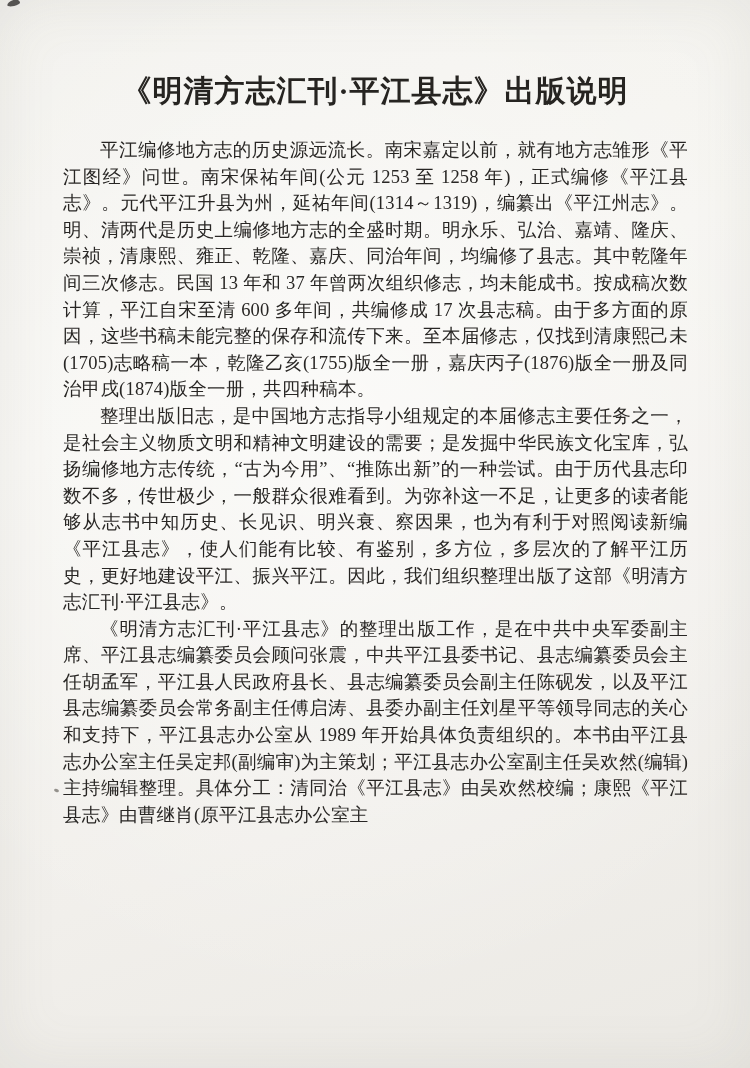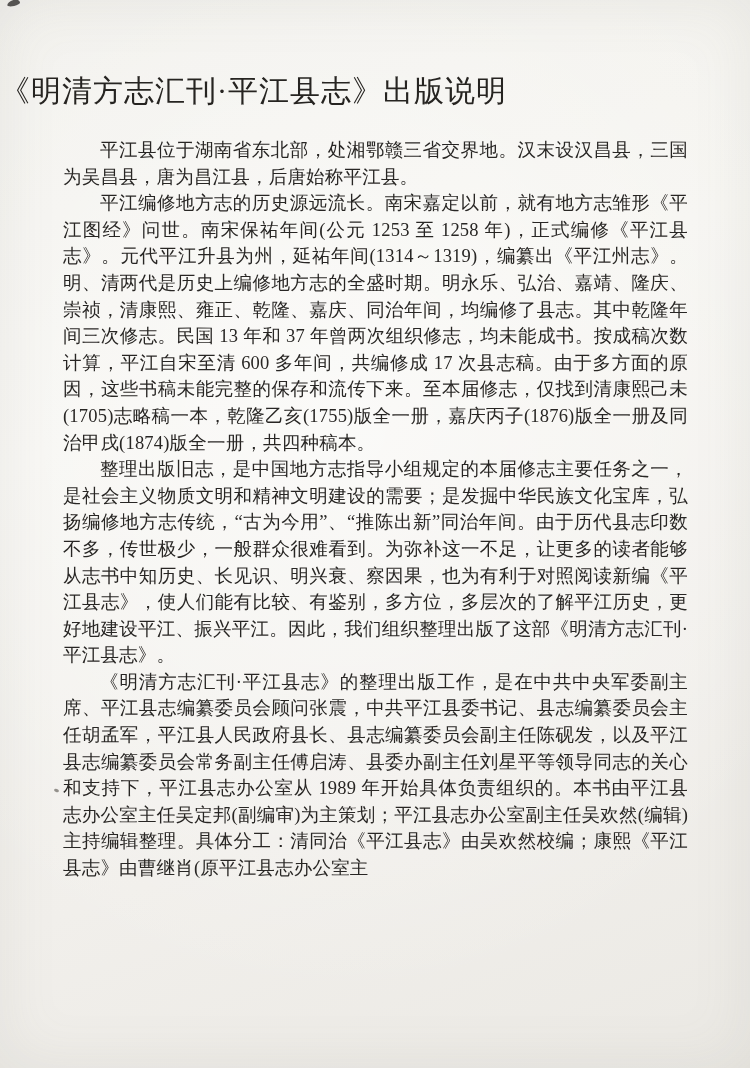--- a/index.html
+++ b/index.html
@@ -48,23 +48,24 @@
     border-radius: 50%;
     transform: rotate(20deg);
     opacity: 0.7;
   }
   h1.doc-title {
     position: absolute;
     top: 72px;
     left: 0;
     width: 750px;
     margin: 0;
+    text-align: center;
     font-size: 30px;
     line-height: 38px;
-    font-weight: 400;
+    font-weight: 700;
     letter-spacing: 1px;
     color: #262421;
   }
   .doc-body {
     position: absolute;
     top: 137px;
     left: 63px;
     width: 625px;
     font-size: 18.5px;
     line-height: 26.6px;
@@ -83,19 +84,18 @@
 <body>
 
 <div class="page">
 
   <div class="scan-speck-top"></div>
   <div class="scan-speck-left"></div>
 
   <h1 class="doc-title">《明清方志汇刊·平江县志》出版说明</h1>
 
   <div class="doc-body">
-    <p>平江县位于湖南省东北部，处湘鄂赣三省交界地。汉末设汉昌县，三国为吴昌县，唐为昌江县，后唐始称平江县。</p>
     <p>平江编修地方志的历史源远流长。南宋嘉定以前，就有地方志雏形《平江图经》问世。南宋保祐年间(公元 1253 至 1258 年)，正式编修《平江县志》。元代平江升县为州，延祐年间(1314～1319)，编纂出《平江州志》。明、清两代是历史上编修地方志的全盛时期。明永乐、弘治、嘉靖、隆庆、崇祯，清康熙、雍正、乾隆、嘉庆、同治年间，均编修了县志。其中乾隆年间三次修志。民国 13 年和 37 年曾两次组织修志，均未能成书。按成稿次数计算，平江自宋至清 600 多年间，共编修成 17 次县志稿。由于多方面的原因，这些书稿未能完整的保存和流传下来。至本届修志，仅找到清康熙己未(1705)志略稿一本，乾隆乙亥(1755)版全一册，嘉庆丙子(1876)版全一册及同治甲戌(1874)版全一册，共四种稿本。</p>
-    <p>整理出版旧志，是中国地方志指导小组规定的本届修志主要任务之一，是社会主义物质文明和精神文明建设的需要；是发掘中华民族文化宝库，弘扬编修地方志传统，“古为今用”、“推陈出新”同治年间。由于历代县志印数不多，传世极少，一般群众很难看到。为弥补这一不足，让更多的读者能够从志书中知历史、长见识、明兴衰、察因果，也为有利于对照阅读新编《平江县志》，使人们能有比较、有鉴别，多方位，多层次的了解平江历史，更好地建设平江、振兴平江。因此，我们组织整理出版了这部《明清方志汇刊·平江县志》。</p>
+    <p>整理出版旧志，是中国地方志指导小组规定的本届修志主要任务之一，是社会主义物质文明和精神文明建设的需要；是发掘中华民族文化宝库，弘扬编修地方志传统，“古为今用”、“推陈出新”的一种尝试。由于历代县志印数不多，传世极少，一般群众很难看到。为弥补这一不足，让更多的读者能够从志书中知历史、长见识、明兴衰、察因果，也为有利于对照阅读新编《平江县志》，使人们能有比较、有鉴别，多方位，多层次的了解平江历史，更好地建设平江、振兴平江。因此，我们组织整理出版了这部《明清方志汇刊·平江县志》。</p>
     <p>《明清方志汇刊·平江县志》的整理出版工作，是在中共中央军委副主席、平江县志编纂委员会顾问张震，中共平江县委书记、县志编纂委员会主任胡孟军，平江县人民政府县长、县志编纂委员会副主任陈砚发，以及平江县志编纂委员会常务副主任傅启涛、县委办副主任刘星平等领导同志的关心和支持下，平江县志办公室从 1989 年开始具体负责组织的。本书由平江县志办公室主任吴定邦(副编审)为主策划；平江县志办公室副主任吴欢然(编辑)主持编辑整理。具体分工：清同治《平江县志》由吴欢然校编；康熙《平江县志》由曹继肖(原平江县志办公室主</p>
   </div>
 
 </div>
 
 </body></html>

